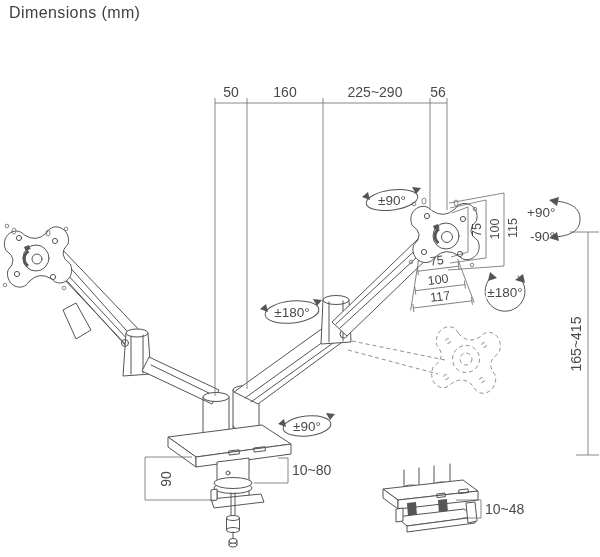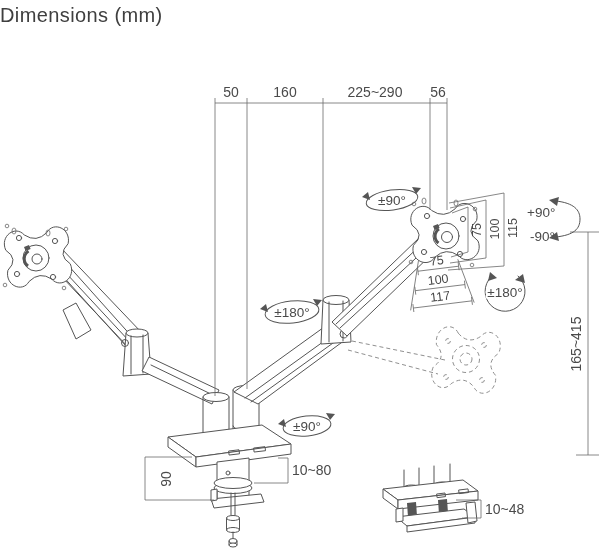--- a/index.html
+++ b/index.html
@@ -1,18 +1,18 @@
 <!DOCTYPE html>
 <html><head>
 <meta charset="utf-8">
 <style>
   html,body{margin:0;padding:0;background:#fff;}
   #stage{position:relative;width:600px;height:557px;background:#ffffff;overflow:hidden;
          font-family:"Liberation Sans",sans-serif;}
-  #page-title{position:absolute;left:0;top:4px;font-size:20px;letter-spacing:.4px;
+  #page-title{position:absolute;left:9px;top:4px;font-size:16px;letter-spacing:.4px;
               color:#3f3f3f;}
   svg{position:absolute;left:0;top:0;}
   svg text{font-family:"Liberation Sans",sans-serif;fill:#4a4a4a;}
   .dim{font-size:14px;}
   .sm{font-size:12.5px;}
   .rot{font-size:13.5px;}
   .halo{paint-order:stroke;stroke:#ffffff;stroke-width:4px;stroke-linejoin:round;}
   .ln{stroke:#555;stroke-width:1;fill:none;stroke-linecap:round;}
   .thin{stroke:#6a6a6a;stroke-width:.8;fill:none;}
   .wht{stroke:#555;stroke-width:1;fill:#ffffff;}

